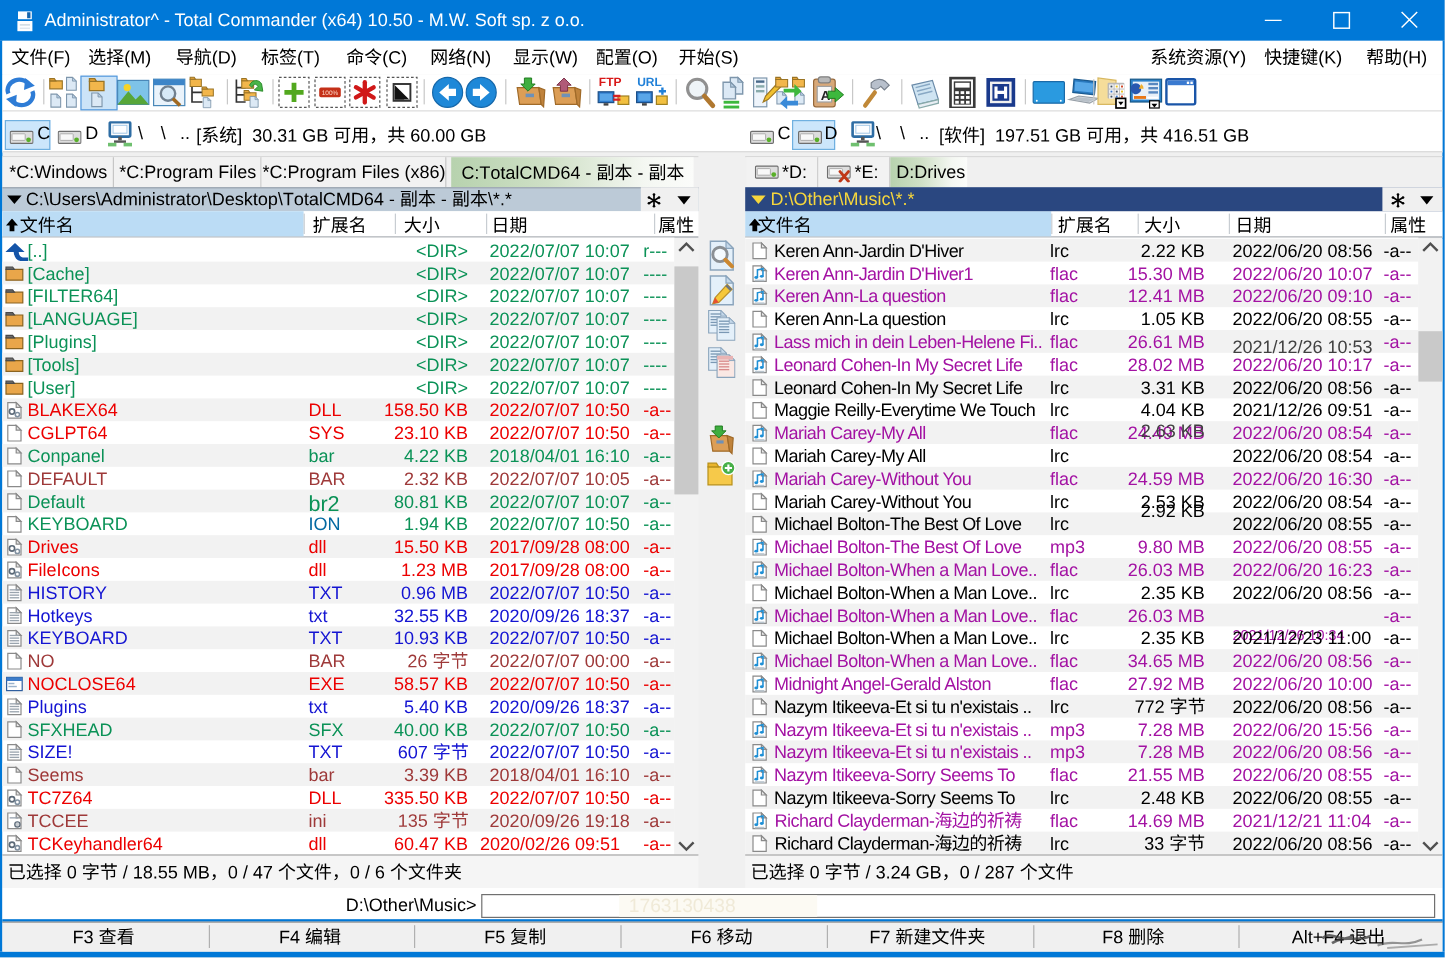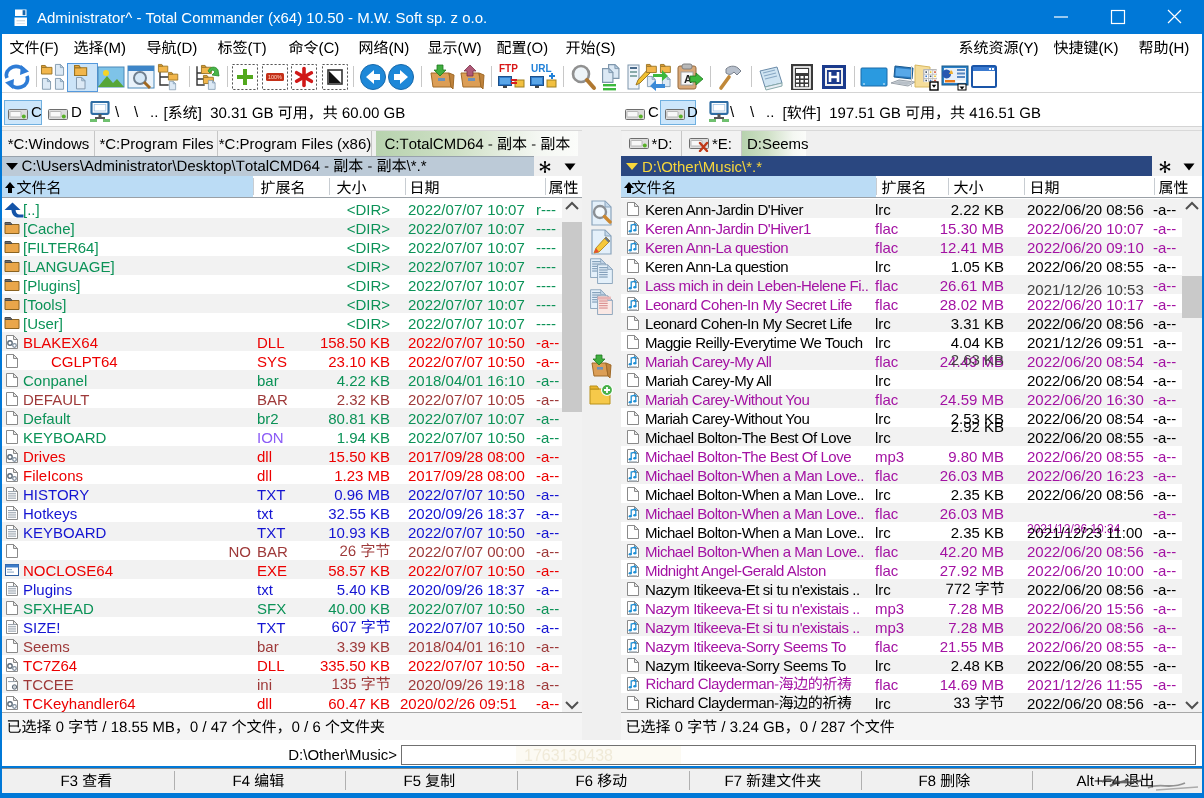--- a/index.html
+++ b/index.html
@@ -558,21 +558,21 @@
   </svg>
 <div style="position:absolute;left:23px;top:333.5px;width:228px;height:19px;overflow:hidden;font-size:15px;color:#ec0000;white-space:pre;">BLAKEX64</div>
 <div style="position:absolute;top:333.5px;font-size:15px;color:#ec0000;white-space:pre;left:257px;">DLL</div>
 <div style="position:absolute;top:333.5px;font-size:15px;color:#ec0000;white-space:pre;right:814px;">158.50 KB</div>
 <div style="position:absolute;top:333.5px;font-size:15px;color:#ec0000;white-space:pre;left:408px;">2022/07/07 10:50</div>
 <div style="position:absolute;top:333.5px;font-size:15px;color:#ec0000;white-space:pre;left:536px;">-a--</div>
 <svg style="position:absolute;left:4px;top:352.5px" width="16" height="16" viewBox="0 0 16 16">
     <path d="M2.5 1.5 L9.5 1.5 L13.5 5.5 L13.5 14.5 L2.5 14.5 Z" fill="#fff" stroke="#8a8a8a" stroke-width="1"></path>
     <path d="M9.5 1.5 L9.5 5.5 L13.5 5.5 Z" fill="#e8e8e8" stroke="#8a8a8a" stroke-width="1"></path>
   </svg>
-<div style="position:absolute;left:23px;top:352.5px;width:228px;height:19px;overflow:hidden;font-size:15px;color:#ec0000;white-space:pre;margin-left:28px;">CGLPT64</div>
+<div style="position:absolute;left:23px;top:352.5px;width:228px;height:19px;overflow:hidden;font-size:15px;color:#ec0000;white-space:pre;">CGLPT64</div>
 <div style="position:absolute;top:352.5px;font-size:15px;color:#ec0000;white-space:pre;left:257px;">SYS</div>
 <div style="position:absolute;top:352.5px;font-size:15px;color:#ec0000;white-space:pre;right:814px;">23.10 KB</div>
 <div style="position:absolute;top:352.5px;font-size:15px;color:#ec0000;white-space:pre;left:408px;">2022/07/07 10:50</div>
 <div style="position:absolute;top:352.5px;font-size:15px;color:#ec0000;white-space:pre;left:536px;">-a--</div>
 <div style="position:absolute;left:2px;top:370px;width:560px;height:19px;background:#f2f2f2"></div>
 <svg style="position:absolute;left:4px;top:371.5px" width="16" height="16" viewBox="0 0 16 16">
     <path d="M2.5 1.5 L9.5 1.5 L13.5 5.5 L13.5 14.5 L2.5 14.5 Z" fill="#fff" stroke="#8a8a8a" stroke-width="1"></path>
     <path d="M9.5 1.5 L9.5 5.5 L13.5 5.5 Z" fill="#e8e8e8" stroke="#8a8a8a" stroke-width="1"></path>
   </svg>
 <div style="position:absolute;left:23px;top:371.5px;width:228px;height:19px;overflow:hidden;font-size:15px;color:#0b9257;white-space:pre;">Conpanel</div>
@@ -588,30 +588,30 @@
 <div style="position:absolute;top:390.5px;font-size:15px;color:#9e3939;white-space:pre;left:257px;">BAR</div>
 <div style="position:absolute;top:390.5px;font-size:15px;color:#9e3939;white-space:pre;right:814px;">2.32 KB</div>
 <div style="position:absolute;top:390.5px;font-size:15px;color:#9e3939;white-space:pre;left:408px;">2022/07/07 10:05</div>
 <div style="position:absolute;top:390.5px;font-size:15px;color:#9e3939;white-space:pre;left:536px;">-a--</div>
 <div style="position:absolute;left:2px;top:408px;width:560px;height:19px;background:#f2f2f2"></div>
 <svg style="position:absolute;left:4px;top:409.5px" width="16" height="16" viewBox="0 0 16 16">
     <path d="M2.5 1.5 L9.5 1.5 L13.5 5.5 L13.5 14.5 L2.5 14.5 Z" fill="#fff" stroke="#8a8a8a" stroke-width="1"></path>
     <path d="M9.5 1.5 L9.5 5.5 L13.5 5.5 Z" fill="#e8e8e8" stroke="#8a8a8a" stroke-width="1"></path>
   </svg>
 <div style="position:absolute;left:23px;top:409.5px;width:228px;height:19px;overflow:hidden;font-size:15px;color:#0b9257;white-space:pre;">Default</div>
-<div style="position:absolute;top:409.5px;font-size:15px;color:#0b9257;white-space:pre;left:257px;">br2</div>
+<div style="position:absolute;top:409.5px;font-size:18px;color:#0b9257;white-space:pre;left:257px;">br2</div>
 <div style="position:absolute;top:409.5px;font-size:15px;color:#0b9257;white-space:pre;right:814px;">80.81 KB</div>
 <div style="position:absolute;top:409.5px;font-size:15px;color:#0b9257;white-space:pre;left:408px;">2022/07/07 10:07</div>
 <div style="position:absolute;top:409.5px;font-size:15px;color:#0b9257;white-space:pre;left:536px;">-a--</div>
 <svg style="position:absolute;left:4px;top:428.5px" width="16" height="16" viewBox="0 0 16 16">
     <path d="M2.5 1.5 L9.5 1.5 L13.5 5.5 L13.5 14.5 L2.5 14.5 Z" fill="#fff" stroke="#8a8a8a" stroke-width="1"></path>
     <path d="M9.5 1.5 L9.5 5.5 L13.5 5.5 Z" fill="#e8e8e8" stroke="#8a8a8a" stroke-width="1"></path>
   </svg>
 <div style="position:absolute;left:23px;top:428.5px;width:228px;height:19px;overflow:hidden;font-size:15px;color:#0b9257;white-space:pre;">KEYBOARD</div>
-<div style="position:absolute;top:428.5px;font-size:15px;color:#8b5cf6;white-space:pre;left:257px;">ION</div>
+<div style="position:absolute;top:428.5px;font-size:15px;color:#0369a1;white-space:pre;left:257px;">ION</div>
 <div style="position:absolute;top:428.5px;font-size:15px;color:#0b9257;white-space:pre;right:814px;">1.94 KB</div>
 <div style="position:absolute;top:428.5px;font-size:15px;color:#0b9257;white-space:pre;left:408px;">2022/07/07 10:50</div>
 <div style="position:absolute;top:428.5px;font-size:15px;color:#0b9257;white-space:pre;left:536px;">-a--</div>
 <div style="position:absolute;left:2px;top:446px;width:560px;height:19px;background:#f2f2f2"></div>
 <svg style="position:absolute;left:4px;top:447.5px" width="16" height="16" viewBox="0 0 16 16">
     <path d="M2.5 1.5 L9.5 1.5 L13.5 5.5 L13.5 14.5 L2.5 14.5 Z" fill="#fff" stroke="#8a8a8a" stroke-width="1"></path>
     <path d="M9.5 1.5 L9.5 5.5 L13.5 5.5 Z" fill="#e8e8e8" stroke="#8a8a8a" stroke-width="1"></path>
     <circle cx="6" cy="9" r="2.2" fill="none" stroke="#5c6a78" stroke-width="1.4"></circle>
     <circle cx="10.5" cy="11.5" r="1.8" fill="none" stroke="#8090a0" stroke-width="1.3"></circle>
   </svg>
@@ -669,21 +669,21 @@
   </svg>
 <div style="position:absolute;left:23px;top:523.5px;width:228px;height:19px;overflow:hidden;font-size:15px;color:#1414d2;white-space:pre;">KEYBOARD</div>
 <div style="position:absolute;top:523.5px;font-size:15px;color:#1414d2;white-space:pre;left:257px;">TXT</div>
 <div style="position:absolute;top:523.5px;font-size:15px;color:#1414d2;white-space:pre;right:814px;">10.93 KB</div>
 <div style="position:absolute;top:523.5px;font-size:15px;color:#1414d2;white-space:pre;left:408px;">2022/07/07 10:50</div>
 <div style="position:absolute;top:523.5px;font-size:15px;color:#1414d2;white-space:pre;left:536px;">-a--</div>
 <svg style="position:absolute;left:4px;top:542.5px" width="16" height="16" viewBox="0 0 16 16">
     <path d="M2.5 1.5 L9.5 1.5 L13.5 5.5 L13.5 14.5 L2.5 14.5 Z" fill="#fff" stroke="#8a8a8a" stroke-width="1"></path>
     <path d="M9.5 1.5 L9.5 5.5 L13.5 5.5 Z" fill="#e8e8e8" stroke="#8a8a8a" stroke-width="1"></path>
   </svg>
-<div style="position:absolute;left:23px;top:542.5px;width:228px;height:19px;overflow:hidden;font-size:15px;color:#9e3939;white-space:pre;text-align:right;">NO</div>
+<div style="position:absolute;left:23px;top:542.5px;width:228px;height:19px;overflow:hidden;font-size:15px;color:#9e3939;white-space:pre;">NO</div>
 <div style="position:absolute;top:542.5px;font-size:15px;color:#9e3939;white-space:pre;left:257px;">BAR</div>
 <svg style="position:absolute;left:339.1px;top:536.5px;overflow:visible" width="53" height="24">
     <path fill="#9e3939" d="M1.3 19L1.3 18.1Q1.6 17.2 2.2 16.6Q2.7 15.9 3.3 15.4Q3.9 14.8 4.5 14.4Q5.1 13.9 5.5 13.5Q6 13 6.3 12.5Q6.6 12 6.6 11.4Q6.6 10.5 6.1 10.1Q5.6 9.6 4.7 9.6Q3.8 9.6 3.3 10.1Q2.8 10.5 2.7 11.4L1.3 11.2Q1.5 10 2.4 9.3Q3.3 8.5 4.7 8.5Q6.2 8.5 7.1 9.3Q7.9 10 7.9 11.4Q7.9 12 7.7 12.5Q7.4 13.1 6.8 13.7Q6.3 14.3 4.8 15.6Q3.9 16.3 3.4 16.8Q2.9 17.4 2.7 17.9L8.1 17.9L8.1 19ZM16.5 15.6Q16.5 17.3 15.6 18.2Q14.8 19.1 13.2 19.1Q11.4 19.1 10.5 17.9Q9.6 16.6 9.6 14.1Q9.6 11.4 10.6 10Q11.5 8.5 13.3 8.5Q15.6 8.5 16.2 10.6L15 10.9Q14.6 9.6 13.3 9.6Q12.2 9.6 11.5 10.6Q10.9 11.7 10.9 13.7Q11.3 13 11.9 12.7Q12.6 12.3 13.4 12.3Q14.8 12.3 15.7 13.2Q16.5 14.1 16.5 15.6ZM15.2 15.7Q15.2 14.6 14.6 14Q14.1 13.3 13.1 13.3Q12.2 13.3 11.6 13.9Q11 14.4 11 15.4Q11 16.6 11.6 17.3Q12.2 18.1 13.1 18.1Q14.1 18.1 14.6 17.4Q15.2 16.8 15.2 15.7ZM28.3 13.6L28.3 14.5L22.4 14.5L22.4 15.6L28.3 15.6L28.3 18.8C28.3 19 28.2 19.1 27.9 19.1C27.6 19.1 26.7 19.1 25.7 19.1C25.9 19.4 26.1 19.9 26.1 20.2C27.4 20.2 28.2 20.2 28.7 20C29.3 19.8 29.4 19.5 29.4 18.8L29.4 15.6L35.3 15.6L35.3 14.5L29.4 14.5L29.4 13.9C30.8 13.2 32.1 12.2 33 11.3L32.3 10.7L32 10.7L24.8 10.7L24.8 11.8L30.9 11.8C30.1 12.5 29.1 13.1 28.3 13.6ZM27.7 6.6C28 7 28.3 7.5 28.5 8L22.6 8L22.6 11.1L23.7 11.1L23.7 9L34 9L34 11.1L35.2 11.1L35.2 8L29.8 8C29.6 7.5 29.2 6.8 28.8 6.3ZM37.8 11.7L37.8 12.8L41.8 12.8L41.8 20.2L42.9 20.2L42.9 12.8L47.9 12.8L47.9 16.7C47.9 16.9 47.8 17 47.6 17C47.3 17 46.2 17 45.1 17C45.3 17.3 45.4 17.8 45.5 18.1C46.9 18.1 47.8 18.1 48.4 18C48.9 17.8 49.1 17.4 49.1 16.7L49.1 11.7ZM45.9 6.4L45.9 8.1L41.8 8.1L41.8 6.4L40.7 6.4L40.7 8.1L37.2 8.1L37.2 9.2L40.7 9.2L40.7 10.9L41.8 10.9L41.8 9.2L45.9 9.2L45.9 10.9L47 10.9L47 9.2L50.5 9.2L50.5 8.1L47 8.1L47 6.4Z"></path>
   </svg>
 <div style="position:absolute;top:542.5px;font-size:15px;color:#9e3939;white-space:pre;left:408px;">2022/07/07 00:00</div>
 <div style="position:absolute;top:542.5px;font-size:15px;color:#9e3939;white-space:pre;left:536px;">-a--</div>
 <div style="position:absolute;left:2px;top:560px;width:560px;height:19px;background:#f2f2f2"></div>
 <svg style="position:absolute;left:4px;top:561.5px" width="16" height="16" viewBox="0 0 16 16">
     <rect x="1.5" y="2.5" width="13" height="11" fill="#fff" stroke="#2f5e9e" stroke-width="1"></rect>
     <rect x="1.5" y="2.5" width="13" height="3" fill="#3d7cc9"></rect>
@@ -990,21 +990,21 @@
 <svg style="position:absolute;left:625px;top:542.5px" width="16" height="16" viewBox="0 0 16 16">
     <path d="M2.5 1.5 L9.5 1.5 L13.5 5.5 L13.5 14.5 L2.5 14.5 Z" fill="#fff" stroke="#8a8a8a" stroke-width="1"></path>
     <path d="M9.5 1.5 L9.5 5.5 L13.5 5.5 Z" fill="#e8e8e8" stroke="#8a8a8a" stroke-width="1"></path>
     <path d="M6.2 11.2 L6.2 5 L10.8 4 L10.8 10.2" fill="none" stroke="#1e8fd5" stroke-width="1.3"></path>
     <ellipse cx="5.2" cy="11.3" rx="1.6" ry="1.2" fill="#1e8fd5"></ellipse>
     <ellipse cx="9.8" cy="10.3" rx="1.6" ry="1.2" fill="#1e8fd5"></ellipse>
     <rect x="4" y="13" width="8" height="1.4" fill="#b9c4cc"></rect>
   </svg>
 <div style="position:absolute;left:645px;top:542.5px;width:224px;height:19px;overflow:hidden;font-size:15px;color:#a312a3;white-space:pre;letter-spacing:-0.45px;">Michael Bolton-When a Man Love..</div>
 <div style="position:absolute;top:542.5px;font-size:15px;color:#a312a3;white-space:pre;left:875px;">flac</div>
-<div style="position:absolute;top:542.5px;font-size:15px;color:#a312a3;white-space:pre;right:200px;">42.20 MB</div>
+<div style="position:absolute;top:542.5px;font-size:15px;color:#a312a3;white-space:pre;right:200px;">34.65 MB</div>
 <div style="position:absolute;top:542.5px;font-size:15px;color:#a312a3;white-space:pre;left:1027px;">2022/06/20 08:56</div>
 <div style="position:absolute;top:542.5px;font-size:15px;color:#a312a3;white-space:pre;left:1153px;">-a--</div>
 <svg style="position:absolute;left:625px;top:561.5px" width="16" height="16" viewBox="0 0 16 16">
     <path d="M2.5 1.5 L9.5 1.5 L13.5 5.5 L13.5 14.5 L2.5 14.5 Z" fill="#fff" stroke="#8a8a8a" stroke-width="1"></path>
     <path d="M9.5 1.5 L9.5 5.5 L13.5 5.5 Z" fill="#e8e8e8" stroke="#8a8a8a" stroke-width="1"></path>
     <path d="M6.2 11.2 L6.2 5 L10.8 4 L10.8 10.2" fill="none" stroke="#1e8fd5" stroke-width="1.3"></path>
     <ellipse cx="5.2" cy="11.3" rx="1.6" ry="1.2" fill="#1e8fd5"></ellipse>
     <ellipse cx="9.8" cy="10.3" rx="1.6" ry="1.2" fill="#1e8fd5"></ellipse>
     <rect x="4" y="13" width="8" height="1.4" fill="#b9c4cc"></rect>
   </svg>
@@ -1081,21 +1081,21 @@
     <path d="M6.2 11.2 L6.2 5 L10.8 4 L10.8 10.2" fill="none" stroke="#1e8fd5" stroke-width="1.3"></path>
     <ellipse cx="5.2" cy="11.3" rx="1.6" ry="1.2" fill="#1e8fd5"></ellipse>
     <ellipse cx="9.8" cy="10.3" rx="1.6" ry="1.2" fill="#1e8fd5"></ellipse>
     <rect x="4" y="13" width="8" height="1.4" fill="#b9c4cc"></rect>
   </svg>
 <svg style="position:absolute;left:645px;top:669.5px;overflow:visible" width="208" height="24">
     <path fill="#a312a3" d="M9 19L6.3 14.7L3.1 14.7L3.1 19L1.7 19L1.7 8.7L6.6 8.7Q8.3 8.7 9.3 9.5Q10.2 10.2 10.2 11.6Q10.2 12.8 9.6 13.6Q8.9 14.3 7.7 14.6L10.6 19ZM8.8 11.6Q8.8 10.7 8.2 10.3Q7.6 9.8 6.4 9.8L3.1 9.8L3.1 13.6L6.5 13.6Q7.6 13.6 8.2 13.1Q8.8 12.6 8.8 11.6ZM11.9 9.4L11.9 8.1L13.2 8.1L13.2 9.4ZM11.9 19L11.9 11.1L13.2 11.1L13.2 19ZM15.8 15Q15.8 16.6 16.3 17.3Q16.8 18.1 17.8 18.1Q18.5 18.1 19 17.7Q19.4 17.3 19.5 16.6L20.9 16.6Q20.7 17.8 19.9 18.5Q19.1 19.1 17.8 19.1Q16.2 19.1 15.3 18.1Q14.4 17 14.4 15Q14.4 13 15.3 12Q16.2 10.9 17.8 10.9Q19 10.9 19.8 11.6Q20.6 12.2 20.8 13.3L19.5 13.4Q19.4 12.7 19 12.3Q18.5 12 17.8 12Q16.7 12 16.2 12.7Q15.8 13.4 15.8 15ZM23.1 12.4Q23.6 11.7 24.2 11.3Q24.8 10.9 25.7 10.9Q27 10.9 27.6 11.6Q28.2 12.2 28.2 13.7L28.2 19L26.9 19L26.9 14Q26.9 13.1 26.7 12.7Q26.5 12.3 26.2 12.1Q25.8 11.9 25.2 11.9Q24.3 11.9 23.7 12.6Q23.2 13.2 23.2 14.3L23.2 19L21.9 19L21.9 8.1L23.2 8.1L23.2 11Q23.2 11.4 23.1 11.9Q23.1 12.4 23.1 12.4ZM31.7 19.1Q30.5 19.1 29.9 18.5Q29.3 17.9 29.3 16.8Q29.3 15.6 30.2 14.9Q31 14.2 32.8 14.2L34.5 14.2L34.5 13.7Q34.5 12.8 34.1 12.3Q33.7 11.9 32.8 11.9Q32 11.9 31.6 12.2Q31.2 12.5 31.1 13.2L29.7 13.1Q30 10.9 32.9 10.9Q34.4 10.9 35.1 11.6Q35.9 12.3 35.9 13.6L35.9 17Q35.9 17.6 36 17.9Q36.2 18.2 36.6 18.2Q36.8 18.2 37 18.1L37 19Q36.6 19.1 36 19.1Q35.3 19.1 35 18.7Q34.6 18.3 34.6 17.5L34.5 17.5Q34 18.4 33.4 18.8Q32.7 19.1 31.7 19.1ZM32 18.2Q32.8 18.2 33.3 17.8Q33.9 17.5 34.2 16.9Q34.5 16.3 34.5 15.7L34.5 15.1L33.1 15.1Q32.2 15.1 31.7 15.3Q31.2 15.5 31 15.9Q30.7 16.2 30.7 16.8Q30.7 17.5 31 17.8Q31.4 18.2 32 18.2ZM37.6 19L37.6 12.9Q37.6 12.1 37.6 11.1L38.8 11.1Q38.9 12.4 38.9 12.7L38.9 12.7Q39.2 11.7 39.7 11.3Q40.1 10.9 40.8 10.9Q41.1 10.9 41.3 11L41.3 12.2Q41.1 12.1 40.6 12.1Q39.8 12.1 39.4 12.8Q39 13.6 39 14.9L39 19ZM47.2 17.7Q46.8 18.5 46.2 18.8Q45.6 19.1 44.7 19.1Q43.2 19.1 42.5 18.1Q41.8 17.1 41.8 15.1Q41.8 10.9 44.7 10.9Q45.6 10.9 46.2 11.3Q46.8 11.6 47.2 12.3L47.2 12.3L47.2 11.4L47.2 8.1L48.5 8.1L48.5 17.4Q48.5 18.6 48.5 19L47.3 19Q47.2 18.9 47.2 18.5Q47.2 18 47.2 17.7ZM43.2 15Q43.2 16.7 43.6 17.4Q44 18.1 45 18.1Q46.1 18.1 46.7 17.4Q47.2 16.6 47.2 14.9Q47.2 13.4 46.7 12.6Q46.1 11.9 45 11.9Q44 11.9 43.6 12.6Q43.2 13.4 43.2 15ZM58.6 9.7Q56.8 9.7 55.9 10.8Q54.9 11.9 54.9 13.8Q54.9 15.7 55.9 16.8Q56.9 18 58.6 18Q60.8 18 61.9 15.9L63 16.4Q62.4 17.8 61.2 18.5Q60.1 19.1 58.5 19.1Q57 19.1 55.8 18.5Q54.7 17.9 54.1 16.6Q53.5 15.4 53.5 13.8Q53.5 11.3 54.8 9.9Q56.2 8.5 58.5 8.5Q60.2 8.5 61.3 9.2Q62.4 9.8 62.9 11.1L61.6 11.5Q61.2 10.6 60.4 10.1Q59.6 9.7 58.6 9.7ZM64.1 19L64.1 8.1L65.5 8.1L65.5 19ZM69.1 19.1Q67.9 19.1 67.3 18.5Q66.7 17.9 66.7 16.8Q66.7 15.6 67.5 14.9Q68.3 14.2 70.1 14.2L71.9 14.2L71.9 13.7Q71.9 12.8 71.4 12.3Q71 11.9 70.2 11.9Q69.3 11.9 68.9 12.2Q68.5 12.5 68.4 13.2L67 13.1Q67.3 10.9 70.2 10.9Q71.7 10.9 72.4 11.6Q73.2 12.3 73.2 13.6L73.2 17Q73.2 17.6 73.3 17.9Q73.5 18.2 73.9 18.2Q74.1 18.2 74.4 18.1L74.4 19Q73.9 19.1 73.3 19.1Q72.6 19.1 72.3 18.7Q71.9 18.3 71.9 17.5L71.9 17.5Q71.4 18.4 70.7 18.8Q70 19.1 69.1 19.1ZM69.4 18.2Q70.1 18.2 70.6 17.8Q71.2 17.5 71.5 16.9Q71.9 16.3 71.9 15.7L71.9 15.1L70.4 15.1Q69.5 15.1 69 15.3Q68.5 15.5 68.3 15.9Q68 16.2 68 16.8Q68 17.5 68.4 17.8Q68.7 18.2 69.4 18.2ZM75.3 22.1Q74.8 22.1 74.4 22L74.4 21Q74.7 21.1 75 21.1Q76.2 21.1 77 19.3L77.1 19L73.9 11.1L75.4 11.1L77 15.5Q77.1 15.6 77.1 15.7Q77.2 15.8 77.4 16.7Q77.7 17.5 77.7 17.6L78.3 16.1L80 11.1L81.4 11.1L78.3 19Q77.8 20.3 77.4 20.9Q77 21.5 76.5 21.8Q76 22.1 75.3 22.1ZM87 17.7Q86.6 18.5 86 18.8Q85.4 19.1 84.5 19.1Q83 19.1 82.3 18.1Q81.6 17.1 81.6 15.1Q81.6 10.9 84.5 10.9Q85.4 10.9 86 11.3Q86.6 11.6 87 12.3L87 12.3L87 11.4L87 8.1L88.3 8.1L88.3 17.4Q88.3 18.6 88.3 19L87.1 19Q87.1 18.9 87 18.5Q87 18 87 17.7ZM83 15Q83 16.7 83.4 17.4Q83.9 18.1 84.8 18.1Q86 18.1 86.5 17.4Q87 16.6 87 14.9Q87 13.4 86.5 12.6Q86 11.9 84.9 11.9Q83.9 11.9 83.4 12.6Q83 13.4 83 15ZM90.9 15.3Q90.9 16.7 91.4 17.4Q92 18.2 93.1 18.2Q93.9 18.2 94.5 17.8Q95 17.5 95.2 16.9L96.3 17.3Q95.6 19.1 93.1 19.1Q91.3 19.1 90.4 18.1Q89.5 17.1 89.5 15Q89.5 13 90.4 12Q91.3 10.9 93 10.9Q96.5 10.9 96.5 15.1L96.5 15.3ZM95.2 14.3Q95.1 13.1 94.5 12.5Q94 11.9 93 11.9Q92.1 11.9 91.5 12.5Q90.9 13.2 90.9 14.3ZM97.8 19L97.8 12.9Q97.8 12.1 97.7 11.1L99 11.1Q99 12.4 99 12.7L99.1 12.7Q99.4 11.7 99.8 11.3Q100.2 10.9 101 10.9Q101.2 10.9 101.5 11L101.5 12.2Q101.2 12.1 100.8 12.1Q100 12.1 99.5 12.8Q99.1 13.6 99.1 14.9L99.1 19ZM106.9 19L106.9 14Q106.9 12.8 106.6 12.4Q106.3 11.9 105.5 11.9Q104.6 11.9 104.1 12.6Q103.6 13.2 103.6 14.4L103.6 19L102.3 19L102.3 12.8Q102.3 11.4 102.3 11.1L103.5 11.1Q103.5 11.1 103.5 11.3Q103.6 11.4 103.6 11.6Q103.6 11.9 103.6 12.4L103.6 12.4Q104 11.6 104.6 11.3Q105.1 10.9 105.9 10.9Q106.8 10.9 107.4 11.3Q107.9 11.6 108.1 12.4L108.1 12.4Q108.5 11.6 109.1 11.3Q109.7 10.9 110.5 10.9Q111.7 10.9 112.3 11.6Q112.8 12.2 112.8 13.7L112.8 19L111.5 19L111.5 14Q111.5 12.8 111.2 12.4Q110.9 11.9 110 11.9Q109.2 11.9 108.7 12.6Q108.2 13.2 108.2 14.4L108.2 19ZM116.4 19.1Q115.2 19.1 114.6 18.5Q114 17.9 114 16.8Q114 15.6 114.8 14.9Q115.6 14.2 117.4 14.2L119.2 14.2L119.2 13.7Q119.2 12.8 118.8 12.3Q118.4 11.9 117.5 11.9Q116.6 11.9 116.2 12.2Q115.8 12.5 115.7 13.2L114.3 13.1Q114.7 10.9 117.5 10.9Q119 10.9 119.8 11.6Q120.5 12.3 120.5 13.6L120.5 17Q120.5 17.6 120.7 17.9Q120.8 18.2 121.2 18.2Q121.4 18.2 121.7 18.1L121.7 19Q121.2 19.1 120.7 19.1Q119.9 19.1 119.6 18.7Q119.3 18.3 119.2 17.5L119.2 17.5Q118.7 18.4 118 18.8Q117.3 19.1 116.4 19.1ZM116.7 18.2Q117.4 18.2 118 17.8Q118.5 17.5 118.8 16.9Q119.2 16.3 119.2 15.7L119.2 15.1L117.7 15.1Q116.8 15.1 116.3 15.3Q115.8 15.5 115.6 15.9Q115.3 16.2 115.3 16.8Q115.3 17.5 115.7 17.8Q116 18.2 116.7 18.2ZM127.3 19L127.3 14Q127.3 13.2 127.1 12.8Q127 12.3 126.6 12.1Q126.3 11.9 125.6 11.9Q124.7 11.9 124.1 12.6Q123.6 13.3 123.6 14.4L123.6 19L122.3 19L122.3 12.8Q122.3 11.4 122.2 11.1L123.5 11.1Q123.5 11.1 123.5 11.3Q123.5 11.4 123.5 11.6Q123.5 11.9 123.5 12.4L123.6 12.4Q124 11.6 124.6 11.3Q125.2 10.9 126.1 10.9Q127.4 10.9 128 11.6Q128.6 12.2 128.6 13.7L128.6 19ZM129.8 15.6L129.8 14.4L133.4 14.4L133.4 15.6ZM135.1 7.4C136 7.8 137.1 8.5 137.7 9L138.3 8.1C137.8 7.6 136.6 7 135.7 6.6ZM134.3 11.7C135.2 12.2 136.2 12.8 136.8 13.3L137.4 12.4C136.8 12 135.8 11.4 134.9 11ZM134.7 19.3L135.7 19.9C136.4 18.5 137.1 16.6 137.7 15.1L136.8 14.4C136.2 16.2 135.3 18.1 134.7 19.3ZM142 12C142.7 12.4 143.4 13.2 143.7 13.7L140.5 13.7L140.8 11.5L146 11.5L145.9 13.7L143.7 13.7L144.4 13.2C144 12.7 143.3 12 142.7 11.5ZM137.9 13.7L137.9 14.7L139.3 14.7C139.2 15.9 139 17.1 138.8 18L145.5 18C145.4 18.5 145.2 18.8 145.1 18.9C145 19.1 144.8 19.1 144.6 19.1C144.3 19.1 143.6 19.1 142.8 19.1C143 19.3 143.1 19.8 143.1 20C143.8 20.1 144.6 20.1 145 20.1C145.4 20 145.8 19.9 146.1 19.5C146.3 19.3 146.4 18.8 146.6 18L147.7 18L147.7 17L146.7 17C146.7 16.4 146.8 15.6 146.9 14.7L148.1 14.7L148.1 13.7L146.9 13.7L147 11.1C147 10.9 147.1 10.6 147.1 10.6L139.8 10.6C139.8 11.5 139.6 12.6 139.5 13.7ZM140.4 14.7L145.8 14.7C145.8 15.7 145.7 16.4 145.6 17L140.1 17ZM141.6 15.1C142.3 15.7 143.1 16.5 143.4 17L144.1 16.5C143.7 16 143 15.2 142.3 14.7ZM140.3 6.4C139.8 8.1 138.8 9.9 137.8 11C138 11.2 138.5 11.5 138.7 11.7C139.3 11 139.9 10.1 140.4 9.1L147.7 9.1L147.7 8.1L140.9 8.1C141 7.6 141.2 7.2 141.4 6.7ZM149.4 7.2C150.3 8 151.3 9.1 151.8 9.8L152.7 9.1C152.2 8.4 151.1 7.4 150.3 6.6ZM156.5 6.6C156.5 7.5 156.5 8.3 156.4 9.1L153.3 9.1L153.3 10.2L156.4 10.2C156.1 13 155.4 15.4 152.9 16.9C153.2 17.1 153.6 17.5 153.7 17.7C156.4 16 157.2 13.4 157.5 10.2L160.9 10.2C160.7 14.4 160.5 16 160.1 16.4C159.9 16.6 159.8 16.6 159.5 16.6C159.1 16.6 158.3 16.6 157.4 16.5C157.6 16.9 157.8 17.4 157.8 17.7C158.6 17.7 159.5 17.8 159.9 17.7C160.4 17.7 160.8 17.5 161.1 17.2C161.6 16.5 161.8 14.7 162 9.6C162 9.5 162 9.1 162 9.1L157.6 9.1C157.7 8.3 157.7 7.5 157.7 6.6ZM151.9 11.5L148.8 11.5L148.8 12.6L150.8 12.6L150.8 17.3C150.2 17.5 149.4 18.2 148.6 19.1L149.4 20.2C150.2 19.2 150.9 18.2 151.3 18.2C151.7 18.2 152.2 18.8 152.8 19.2C153.9 19.9 155.2 20 157.1 20C158.6 20 161.4 19.9 162.5 19.9C162.5 19.5 162.7 18.9 162.8 18.6C161.3 18.8 159 18.9 157.2 18.9C155.4 18.9 154.1 18.8 153.1 18.2C152.6 17.8 152.2 17.5 151.9 17.4ZM171 12.7C171.9 13.8 172.9 15.2 173.3 16.2L174.3 15.6C173.8 14.7 172.8 13.2 171.9 12.2ZM166.4 6.4C166.2 7.1 166 8.1 165.8 8.8L164.1 8.8L164.1 19.8L165.1 19.8L165.1 18.6L169.3 18.6L169.3 8.8L166.8 8.8C167 8.2 167.3 7.3 167.6 6.6ZM165.1 9.8L168.3 9.8L168.3 13L165.1 13ZM165.1 17.6L165.1 14L168.3 14L168.3 17.6ZM171.7 6.3C171.3 8.4 170.4 10.5 169.4 11.8C169.7 12 170.1 12.3 170.4 12.5C170.9 11.7 171.3 10.8 171.8 9.8L175.6 9.8C175.4 15.8 175.2 18.1 174.7 18.6C174.5 18.9 174.4 18.9 174.1 18.9C173.7 18.9 172.8 18.9 171.8 18.8C172 19.1 172.2 19.6 172.2 19.9C173 19.9 173.9 20 174.4 19.9C175 19.9 175.3 19.7 175.7 19.3C176.3 18.6 176.5 16.2 176.7 9.3C176.7 9.2 176.7 8.8 176.7 8.8L172.2 8.8C172.4 8.1 172.6 7.3 172.8 6.6ZM179.7 6.9C180.3 7.5 180.9 8.4 181.1 9L182.1 8.4C181.8 7.8 181.2 7 180.6 6.4ZM178.2 9L178.2 10L182.1 10C181.1 11.9 179.5 13.7 177.8 14.7C178 14.9 178.2 15.5 178.3 15.8C179 15.3 179.7 14.8 180.3 14.1L180.3 20.2L181.4 20.2L181.4 13.7C182 14.4 182.7 15.2 183 15.6L183.7 14.7C183.4 14.3 182.2 13.2 181.6 12.6C182.4 11.6 183 10.5 183.5 9.4L182.9 8.9L182.7 9ZM184.5 8L184.5 12C184.5 14.2 184.4 17.3 183 19.5C183.3 19.6 183.8 19.9 184 20.1C185.4 17.9 185.6 14.7 185.7 12.3L188.4 12.3L188.4 20.2L189.5 20.2L189.5 12.3L191.7 12.3L191.7 11.2L185.7 11.2L185.7 8.8C187.6 8.5 189.8 8 191.3 7.4L190.3 6.5C189 7 186.6 7.6 184.5 8ZM194.1 6.8C194.6 7.5 195.1 8.3 195.3 8.9L196.3 8.3C196 7.8 195.5 6.9 194.9 6.4ZM200.3 16.4C200.9 17.1 201.6 18 201.9 18.6L202.7 18C202.4 17.4 201.7 16.5 201.1 15.9ZM192.6 9L192.6 10L196.2 10C195.3 11.9 193.8 13.7 192.3 14.7C192.4 14.9 192.7 15.5 192.7 15.8C193.4 15.4 194 14.8 194.6 14.1L194.6 20.2L195.6 20.2L195.6 13.8C196.2 14.4 196.7 15.2 197 15.6L197.7 14.7C197.4 14.3 196.4 13.2 195.8 12.6C196.5 11.6 197.1 10.5 197.5 9.4L197 8.9L196.8 9ZM201 6.4L200.9 8L197.8 8L197.8 9L200.8 9L200.6 10.1L198.1 10.1L198.1 11L200.4 11L200.2 12.2L197.4 12.2L197.4 13.2L199.9 13.2C199.2 15.4 198.2 17.2 196.7 18.5C196.9 18.7 197.4 19.1 197.6 19.3C198.7 18.3 199.6 17 200.2 15.5L203.8 15.5L203.8 19C203.8 19.2 203.7 19.2 203.5 19.2C203.3 19.2 202.6 19.2 201.8 19.2C202 19.5 202.1 19.9 202.2 20.2C203.2 20.2 203.9 20.2 204.3 20C204.7 19.9 204.8 19.6 204.8 19L204.8 15.5L206 15.5L206 14.6L204.8 14.6L204.8 13.5L203.8 13.5L203.8 14.6L200.6 14.6C200.8 14.1 200.9 13.7 201 13.2L206.3 13.2L206.3 12.2L201.3 12.2L201.5 11L205.5 11L205.5 10.1L201.7 10.1L201.9 9L205.9 9L205.9 8L202 8L202.2 6.5Z"></path>
   </svg>
 <div style="position:absolute;top:675.5px;font-size:15px;color:#a312a3;white-space:pre;left:875px;">flac</div>
 <div style="position:absolute;top:675.5px;font-size:15px;color:#a312a3;white-space:pre;right:200px;">14.69 MB</div>
-<div style="position:absolute;top:675.5px;font-size:15px;color:#a312a3;white-space:pre;left:1027px;">2021/12/26 11:55</div>
+<div style="position:absolute;top:675.5px;font-size:15px;color:#a312a3;white-space:pre;left:1027px;">2021/12/21 11:04</div>
 <div style="position:absolute;top:675.5px;font-size:15px;color:#a312a3;white-space:pre;left:1153px;">-a--</div>
 <div style="position:absolute;left:621px;top:693px;width:561px;height:19px;background:#f2f2f2"></div>
 <svg style="position:absolute;left:625px;top:694.5px" width="16" height="16" viewBox="0 0 16 16">
     <path d="M2.5 1.5 L9.5 1.5 L13.5 5.5 L13.5 14.5 L2.5 14.5 Z" fill="#fff" stroke="#8a8a8a" stroke-width="1"></path>
     <path d="M9.5 1.5 L9.5 5.5 L13.5 5.5 Z" fill="#e8e8e8" stroke="#8a8a8a" stroke-width="1"></path>
   </svg>
 <svg style="position:absolute;left:645px;top:688.5px;overflow:visible" width="208" height="24">
     <path fill="#000" d="M9 19L6.3 14.7L3.1 14.7L3.1 19L1.7 19L1.7 8.7L6.6 8.7Q8.3 8.7 9.3 9.5Q10.2 10.2 10.2 11.6Q10.2 12.8 9.6 13.6Q8.9 14.3 7.7 14.6L10.6 19ZM8.8 11.6Q8.8 10.7 8.2 10.3Q7.6 9.8 6.4 9.8L3.1 9.8L3.1 13.6L6.5 13.6Q7.6 13.6 8.2 13.1Q8.8 12.6 8.8 11.6ZM11.9 9.4L11.9 8.1L13.2 8.1L13.2 9.4ZM11.9 19L11.9 11.1L13.2 11.1L13.2 19ZM15.8 15Q15.8 16.6 16.3 17.3Q16.8 18.1 17.8 18.1Q18.5 18.1 19 17.7Q19.4 17.3 19.5 16.6L20.9 16.6Q20.7 17.8 19.9 18.5Q19.1 19.1 17.8 19.1Q16.2 19.1 15.3 18.1Q14.4 17 14.4 15Q14.4 13 15.3 12Q16.2 10.9 17.8 10.9Q19 10.9 19.8 11.6Q20.6 12.2 20.8 13.3L19.5 13.4Q19.4 12.7 19 12.3Q18.5 12 17.8 12Q16.7 12 16.2 12.7Q15.8 13.4 15.8 15ZM23.1 12.4Q23.6 11.7 24.2 11.3Q24.8 10.9 25.7 10.9Q27 10.9 27.6 11.6Q28.2 12.2 28.2 13.7L28.2 19L26.9 19L26.9 14Q26.9 13.1 26.7 12.7Q26.5 12.3 26.2 12.1Q25.8 11.9 25.2 11.9Q24.3 11.9 23.7 12.6Q23.2 13.2 23.2 14.3L23.2 19L21.9 19L21.9 8.1L23.2 8.1L23.2 11Q23.2 11.4 23.1 11.9Q23.1 12.4 23.1 12.4ZM31.7 19.1Q30.5 19.1 29.9 18.5Q29.3 17.9 29.3 16.8Q29.3 15.6 30.2 14.9Q31 14.2 32.8 14.2L34.5 14.2L34.5 13.7Q34.5 12.8 34.1 12.3Q33.7 11.9 32.8 11.9Q32 11.9 31.6 12.2Q31.2 12.5 31.1 13.2L29.7 13.1Q30 10.9 32.9 10.9Q34.4 10.9 35.1 11.6Q35.9 12.3 35.9 13.6L35.9 17Q35.9 17.6 36 17.9Q36.2 18.2 36.6 18.2Q36.8 18.2 37 18.1L37 19Q36.6 19.1 36 19.1Q35.3 19.1 35 18.7Q34.6 18.3 34.6 17.5L34.5 17.5Q34 18.4 33.4 18.8Q32.7 19.1 31.7 19.1ZM32 18.2Q32.8 18.2 33.3 17.8Q33.9 17.5 34.2 16.9Q34.5 16.3 34.5 15.7L34.5 15.1L33.1 15.1Q32.2 15.1 31.7 15.3Q31.2 15.5 31 15.9Q30.7 16.2 30.7 16.8Q30.7 17.5 31 17.8Q31.4 18.2 32 18.2ZM37.6 19L37.6 12.9Q37.6 12.1 37.6 11.1L38.8 11.1Q38.9 12.4 38.9 12.7L38.9 12.7Q39.2 11.7 39.7 11.3Q40.1 10.9 40.8 10.9Q41.1 10.9 41.3 11L41.3 12.2Q41.1 12.1 40.6 12.1Q39.8 12.1 39.4 12.8Q39 13.6 39 14.9L39 19ZM47.2 17.7Q46.8 18.5 46.2 18.8Q45.6 19.1 44.7 19.1Q43.2 19.1 42.5 18.1Q41.8 17.1 41.8 15.1Q41.8 10.9 44.7 10.9Q45.6 10.9 46.2 11.3Q46.8 11.6 47.2 12.3L47.2 12.3L47.2 11.4L47.2 8.1L48.5 8.1L48.5 17.4Q48.5 18.6 48.5 19L47.3 19Q47.2 18.9 47.2 18.5Q47.2 18 47.2 17.7ZM43.2 15Q43.2 16.7 43.6 17.4Q44 18.1 45 18.1Q46.1 18.1 46.7 17.4Q47.2 16.6 47.2 14.9Q47.2 13.4 46.7 12.6Q46.1 11.9 45 11.9Q44 11.9 43.6 12.6Q43.2 13.4 43.2 15ZM58.6 9.7Q56.8 9.7 55.9 10.8Q54.9 11.9 54.9 13.8Q54.9 15.7 55.9 16.8Q56.9 18 58.6 18Q60.8 18 61.9 15.9L63 16.4Q62.4 17.8 61.2 18.5Q60.1 19.1 58.5 19.1Q57 19.1 55.8 18.5Q54.7 17.9 54.1 16.6Q53.5 15.4 53.5 13.8Q53.5 11.3 54.8 9.9Q56.2 8.5 58.5 8.5Q60.2 8.5 61.3 9.2Q62.4 9.8 62.9 11.1L61.6 11.5Q61.2 10.6 60.4 10.1Q59.6 9.7 58.6 9.7ZM64.1 19L64.1 8.1L65.5 8.1L65.5 19ZM69.1 19.1Q67.9 19.1 67.3 18.5Q66.7 17.9 66.7 16.8Q66.7 15.6 67.5 14.9Q68.3 14.2 70.1 14.2L71.9 14.2L71.9 13.7Q71.9 12.8 71.4 12.3Q71 11.9 70.2 11.9Q69.3 11.9 68.9 12.2Q68.5 12.5 68.4 13.2L67 13.1Q67.3 10.9 70.2 10.9Q71.7 10.9 72.4 11.6Q73.2 12.3 73.2 13.6L73.2 17Q73.2 17.6 73.3 17.9Q73.5 18.2 73.9 18.2Q74.1 18.2 74.4 18.1L74.4 19Q73.9 19.1 73.3 19.1Q72.6 19.1 72.3 18.7Q71.9 18.3 71.9 17.5L71.9 17.5Q71.4 18.4 70.7 18.8Q70 19.1 69.1 19.1ZM69.4 18.2Q70.1 18.2 70.6 17.8Q71.2 17.5 71.5 16.9Q71.9 16.3 71.9 15.7L71.9 15.1L70.4 15.1Q69.5 15.1 69 15.3Q68.5 15.5 68.3 15.9Q68 16.2 68 16.8Q68 17.5 68.4 17.8Q68.7 18.2 69.4 18.2ZM75.3 22.1Q74.8 22.1 74.4 22L74.4 21Q74.7 21.1 75 21.1Q76.2 21.1 77 19.3L77.1 19L73.9 11.1L75.4 11.1L77 15.5Q77.1 15.6 77.1 15.7Q77.2 15.8 77.4 16.7Q77.7 17.5 77.7 17.6L78.3 16.1L80 11.1L81.4 11.1L78.3 19Q77.8 20.3 77.4 20.9Q77 21.5 76.5 21.8Q76 22.1 75.3 22.1ZM87 17.7Q86.6 18.5 86 18.8Q85.4 19.1 84.5 19.1Q83 19.1 82.3 18.1Q81.6 17.1 81.6 15.1Q81.6 10.9 84.5 10.9Q85.4 10.9 86 11.3Q86.6 11.6 87 12.3L87 12.3L87 11.4L87 8.1L88.3 8.1L88.3 17.4Q88.3 18.6 88.3 19L87.1 19Q87.1 18.9 87 18.5Q87 18 87 17.7ZM83 15Q83 16.7 83.4 17.4Q83.9 18.1 84.8 18.1Q86 18.1 86.5 17.4Q87 16.6 87 14.9Q87 13.4 86.5 12.6Q86 11.9 84.9 11.9Q83.9 11.9 83.4 12.6Q83 13.4 83 15ZM90.9 15.3Q90.9 16.7 91.4 17.4Q92 18.2 93.1 18.2Q93.9 18.2 94.5 17.8Q95 17.5 95.2 16.9L96.3 17.3Q95.6 19.1 93.1 19.1Q91.3 19.1 90.4 18.1Q89.5 17.1 89.5 15Q89.5 13 90.4 12Q91.3 10.9 93 10.9Q96.5 10.9 96.5 15.1L96.5 15.3ZM95.2 14.3Q95.1 13.1 94.5 12.5Q94 11.9 93 11.9Q92.1 11.9 91.5 12.5Q90.9 13.2 90.9 14.3ZM97.8 19L97.8 12.9Q97.8 12.1 97.7 11.1L99 11.1Q99 12.4 99 12.7L99.1 12.7Q99.4 11.7 99.8 11.3Q100.2 10.9 101 10.9Q101.2 10.9 101.5 11L101.5 12.2Q101.2 12.1 100.8 12.1Q100 12.1 99.5 12.8Q99.1 13.6 99.1 14.9L99.1 19ZM106.9 19L106.9 14Q106.9 12.8 106.6 12.4Q106.3 11.9 105.5 11.9Q104.6 11.9 104.1 12.6Q103.6 13.2 103.6 14.4L103.6 19L102.3 19L102.3 12.8Q102.3 11.4 102.3 11.1L103.5 11.1Q103.5 11.1 103.5 11.3Q103.6 11.4 103.6 11.6Q103.6 11.9 103.6 12.4L103.6 12.4Q104 11.6 104.6 11.3Q105.1 10.9 105.9 10.9Q106.8 10.9 107.4 11.3Q107.9 11.6 108.1 12.4L108.1 12.4Q108.5 11.6 109.1 11.3Q109.7 10.9 110.5 10.9Q111.7 10.9 112.3 11.6Q112.8 12.2 112.8 13.7L112.8 19L111.5 19L111.5 14Q111.5 12.8 111.2 12.4Q110.9 11.9 110 11.9Q109.2 11.9 108.7 12.6Q108.2 13.2 108.2 14.4L108.2 19ZM116.4 19.1Q115.2 19.1 114.6 18.5Q114 17.9 114 16.8Q114 15.6 114.8 14.9Q115.6 14.2 117.4 14.2L119.2 14.2L119.2 13.7Q119.2 12.8 118.8 12.3Q118.4 11.9 117.5 11.9Q116.6 11.9 116.2 12.2Q115.8 12.5 115.7 13.2L114.3 13.1Q114.7 10.9 117.5 10.9Q119 10.9 119.8 11.6Q120.5 12.3 120.5 13.6L120.5 17Q120.5 17.6 120.7 17.9Q120.8 18.2 121.2 18.2Q121.4 18.2 121.7 18.1L121.7 19Q121.2 19.1 120.7 19.1Q119.9 19.1 119.6 18.7Q119.3 18.3 119.2 17.5L119.2 17.5Q118.7 18.4 118 18.8Q117.3 19.1 116.4 19.1ZM116.7 18.2Q117.4 18.2 118 17.8Q118.5 17.5 118.8 16.9Q119.2 16.3 119.2 15.7L119.2 15.1L117.7 15.1Q116.8 15.1 116.3 15.3Q115.8 15.5 115.6 15.9Q115.3 16.2 115.3 16.8Q115.3 17.5 115.7 17.8Q116 18.2 116.7 18.2ZM127.3 19L127.3 14Q127.3 13.2 127.1 12.8Q127 12.3 126.6 12.1Q126.3 11.9 125.6 11.9Q124.7 11.9 124.1 12.6Q123.6 13.3 123.6 14.4L123.6 19L122.3 19L122.3 12.8Q122.3 11.4 122.2 11.1L123.5 11.1Q123.5 11.1 123.5 11.3Q123.5 11.4 123.5 11.6Q123.5 11.9 123.5 12.4L123.6 12.4Q124 11.6 124.6 11.3Q125.2 10.9 126.1 10.9Q127.4 10.9 128 11.6Q128.6 12.2 128.6 13.7L128.6 19ZM129.8 15.6L129.8 14.4L133.4 14.4L133.4 15.6ZM135.1 7.4C136 7.8 137.1 8.5 137.7 9L138.3 8.1C137.8 7.6 136.6 7 135.7 6.6ZM134.3 11.7C135.2 12.2 136.2 12.8 136.8 13.3L137.4 12.4C136.8 12 135.8 11.4 134.9 11ZM134.7 19.3L135.7 19.9C136.4 18.5 137.1 16.6 137.7 15.1L136.8 14.4C136.2 16.2 135.3 18.1 134.7 19.3ZM142 12C142.7 12.4 143.4 13.2 143.7 13.7L140.5 13.7L140.8 11.5L146 11.5L145.9 13.7L143.7 13.7L144.4 13.2C144 12.7 143.3 12 142.7 11.5ZM137.9 13.7L137.9 14.7L139.3 14.7C139.2 15.9 139 17.1 138.8 18L145.5 18C145.4 18.5 145.2 18.8 145.1 18.9C145 19.1 144.8 19.1 144.6 19.1C144.3 19.1 143.6 19.1 142.8 19.1C143 19.3 143.1 19.8 143.1 20C143.8 20.1 144.6 20.1 145 20.1C145.4 20 145.8 19.9 146.1 19.5C146.3 19.3 146.4 18.8 146.6 18L147.7 18L147.7 17L146.7 17C146.7 16.4 146.8 15.6 146.9 14.7L148.1 14.7L148.1 13.7L146.9 13.7L147 11.1C147 10.9 147.1 10.6 147.1 10.6L139.8 10.6C139.8 11.5 139.6 12.6 139.5 13.7ZM140.4 14.7L145.8 14.7C145.8 15.7 145.7 16.4 145.6 17L140.1 17ZM141.6 15.1C142.3 15.7 143.1 16.5 143.4 17L144.1 16.5C143.7 16 143 15.2 142.3 14.7ZM140.3 6.4C139.8 8.1 138.8 9.9 137.8 11C138 11.2 138.5 11.5 138.7 11.7C139.3 11 139.9 10.1 140.4 9.1L147.7 9.1L147.7 8.1L140.9 8.1C141 7.6 141.2 7.2 141.4 6.7ZM149.4 7.2C150.3 8 151.3 9.1 151.8 9.8L152.7 9.1C152.2 8.4 151.1 7.4 150.3 6.6ZM156.5 6.6C156.5 7.5 156.5 8.3 156.4 9.1L153.3 9.1L153.3 10.2L156.4 10.2C156.1 13 155.4 15.4 152.9 16.9C153.2 17.1 153.6 17.5 153.7 17.7C156.4 16 157.2 13.4 157.5 10.2L160.9 10.2C160.7 14.4 160.5 16 160.1 16.4C159.9 16.6 159.8 16.6 159.5 16.6C159.1 16.6 158.3 16.6 157.4 16.5C157.6 16.9 157.8 17.4 157.8 17.7C158.6 17.7 159.5 17.8 159.9 17.7C160.4 17.7 160.8 17.5 161.1 17.2C161.6 16.5 161.8 14.7 162 9.6C162 9.5 162 9.1 162 9.1L157.6 9.1C157.7 8.3 157.7 7.5 157.7 6.6ZM151.9 11.5L148.8 11.5L148.8 12.6L150.8 12.6L150.8 17.3C150.2 17.5 149.4 18.2 148.6 19.1L149.4 20.2C150.2 19.2 150.9 18.2 151.3 18.2C151.7 18.2 152.2 18.8 152.8 19.2C153.9 19.9 155.2 20 157.1 20C158.6 20 161.4 19.9 162.5 19.9C162.5 19.5 162.7 18.9 162.8 18.6C161.3 18.8 159 18.9 157.2 18.9C155.4 18.9 154.1 18.8 153.1 18.2C152.6 17.8 152.2 17.5 151.9 17.4ZM171 12.7C171.9 13.8 172.9 15.2 173.3 16.2L174.3 15.6C173.8 14.7 172.8 13.2 171.9 12.2ZM166.4 6.4C166.2 7.1 166 8.1 165.8 8.8L164.1 8.8L164.1 19.8L165.1 19.8L165.1 18.6L169.3 18.6L169.3 8.8L166.8 8.8C167 8.2 167.3 7.3 167.6 6.6ZM165.1 9.8L168.3 9.8L168.3 13L165.1 13ZM165.1 17.6L165.1 14L168.3 14L168.3 17.6ZM171.7 6.3C171.3 8.4 170.4 10.5 169.4 11.8C169.7 12 170.1 12.3 170.4 12.5C170.9 11.7 171.3 10.8 171.8 9.8L175.6 9.8C175.4 15.8 175.2 18.1 174.7 18.6C174.5 18.9 174.4 18.9 174.1 18.9C173.7 18.9 172.8 18.9 171.8 18.8C172 19.1 172.2 19.6 172.2 19.9C173 19.9 173.9 20 174.4 19.9C175 19.9 175.3 19.7 175.7 19.3C176.3 18.6 176.5 16.2 176.7 9.3C176.7 9.2 176.7 8.8 176.7 8.8L172.2 8.8C172.4 8.1 172.6 7.3 172.8 6.6ZM179.7 6.9C180.3 7.5 180.9 8.4 181.1 9L182.1 8.4C181.8 7.8 181.2 7 180.6 6.4ZM178.2 9L178.2 10L182.1 10C181.1 11.9 179.5 13.7 177.8 14.7C178 14.9 178.2 15.5 178.3 15.8C179 15.3 179.7 14.8 180.3 14.1L180.3 20.2L181.4 20.2L181.4 13.7C182 14.4 182.7 15.2 183 15.6L183.7 14.7C183.4 14.3 182.2 13.2 181.6 12.6C182.4 11.6 183 10.5 183.5 9.4L182.9 8.9L182.7 9ZM184.5 8L184.5 12C184.5 14.2 184.4 17.3 183 19.5C183.3 19.6 183.8 19.9 184 20.1C185.4 17.9 185.6 14.7 185.7 12.3L188.4 12.3L188.4 20.2L189.5 20.2L189.5 12.3L191.7 12.3L191.7 11.2L185.7 11.2L185.7 8.8C187.6 8.5 189.8 8 191.3 7.4L190.3 6.5C189 7 186.6 7.6 184.5 8ZM194.1 6.8C194.6 7.5 195.1 8.3 195.3 8.9L196.3 8.3C196 7.8 195.5 6.9 194.9 6.4ZM200.3 16.4C200.9 17.1 201.6 18 201.9 18.6L202.7 18C202.4 17.4 201.7 16.5 201.1 15.9ZM192.6 9L192.6 10L196.2 10C195.3 11.9 193.8 13.7 192.3 14.7C192.4 14.9 192.7 15.5 192.7 15.8C193.4 15.4 194 14.8 194.6 14.1L194.6 20.2L195.6 20.2L195.6 13.8C196.2 14.4 196.7 15.2 197 15.6L197.7 14.7C197.4 14.3 196.4 13.2 195.8 12.6C196.5 11.6 197.1 10.5 197.5 9.4L197 8.9L196.8 9ZM201 6.4L200.9 8L197.8 8L197.8 9L200.8 9L200.6 10.1L198.1 10.1L198.1 11L200.4 11L200.2 12.2L197.4 12.2L197.4 13.2L199.9 13.2C199.2 15.4 198.2 17.2 196.7 18.5C196.9 18.7 197.4 19.1 197.6 19.3C198.7 18.3 199.6 17 200.2 15.5L203.8 15.5L203.8 19C203.8 19.2 203.7 19.2 203.5 19.2C203.3 19.2 202.6 19.2 201.8 19.2C202 19.5 202.1 19.9 202.2 20.2C203.2 20.2 203.9 20.2 204.3 20C204.7 19.9 204.8 19.6 204.8 19L204.8 15.5L206 15.5L206 14.6L204.8 14.6L204.8 13.5L203.8 13.5L203.8 14.6L200.6 14.6C200.8 14.1 200.9 13.7 201 13.2L206.3 13.2L206.3 12.2L201.3 12.2L201.5 11L205.5 11L205.5 10.1L201.7 10.1L201.9 9L205.9 9L205.9 8L202 8L202.2 6.5Z"></path>
   </svg>
 <div style="position:absolute;top:694.5px;font-size:15px;color:#000;white-space:pre;left:875px;">lrc</div>
@@ -1112,21 +1112,21 @@
     <circle cx="15.8" cy="9.5" r="2" fill="#58b028"></circle>
   </svg>
 <div style="position:absolute;left:682px;top:131px;width:60px;height:25px;background:#f2f2f2;border-right:1px solid #c6c6c6"></div>
 <div style="position:absolute;top:134.5px;font-size:15px;color:#000;white-space:pre;left:711.995px;">*E:</div>
 <svg style="position:absolute;left:689px;top:136px" width="20" height="16" viewBox="0 0 20 16">
     <rect x="0.5" y="2.5" width="19" height="10" rx="1" fill="#ddd" stroke="#6e6e6e"></rect>
     <rect x="2" y="4.5" width="11" height="5.5" rx="0.5" fill="#f8f8f8" stroke="#aaa" stroke-width="0.8"></rect>
     <path d="M11 7 L18 15 M18 7 L11 15" stroke="#c03818" stroke-width="2.4" stroke-linecap="round"></path>
   </svg>
 <div style="position:absolute;left:742px;top:131px;width:64px;height:25px;background:linear-gradient(90deg,#b7d2ae 0%,#cfe0c6 40%,#f4f7f2 80%,#fbfcfa 100%)"></div>
-<div style="position:absolute;top:134.5px;font-size:15px;color:#000;white-space:pre;left:746.915px;">D:Seems</div>
+<div style="position:absolute;top:134.5px;font-size:15px;color:#000;white-space:pre;left:746.915px;">D:Drives</div>
 <div style="position:absolute;left:621px;top:156px;width:581px;height:20px;background:#2a4780"></div>
 <svg class="r" style="left:625px;top:161px" width="14" height="10">
     <path d="M1 2 L13 2 L7 9 Z" fill="#f6d63c"></path>
   </svg>
 <div style="position:absolute;top:157.5px;font-size:15px;color:#f6d63c;white-space:pre;left:642px;">D:\Other\Music\*.*</div>
 <div style="position:absolute;left:1152px;top:156px;width:50px;height:20px;background:#f0f0f0"></div>
 <svg style="position:absolute;left:1158px;top:159.5px;overflow:visible" width="14" height="14">
     <g transform="translate(-1158,-159.5)">
       <path d="M1165 166.5 L1165 161.6" stroke="#000" stroke-width="1.4"></path>
       <circle cx="1165" cy="161.6" r="1.1" fill="#000"></circle>

